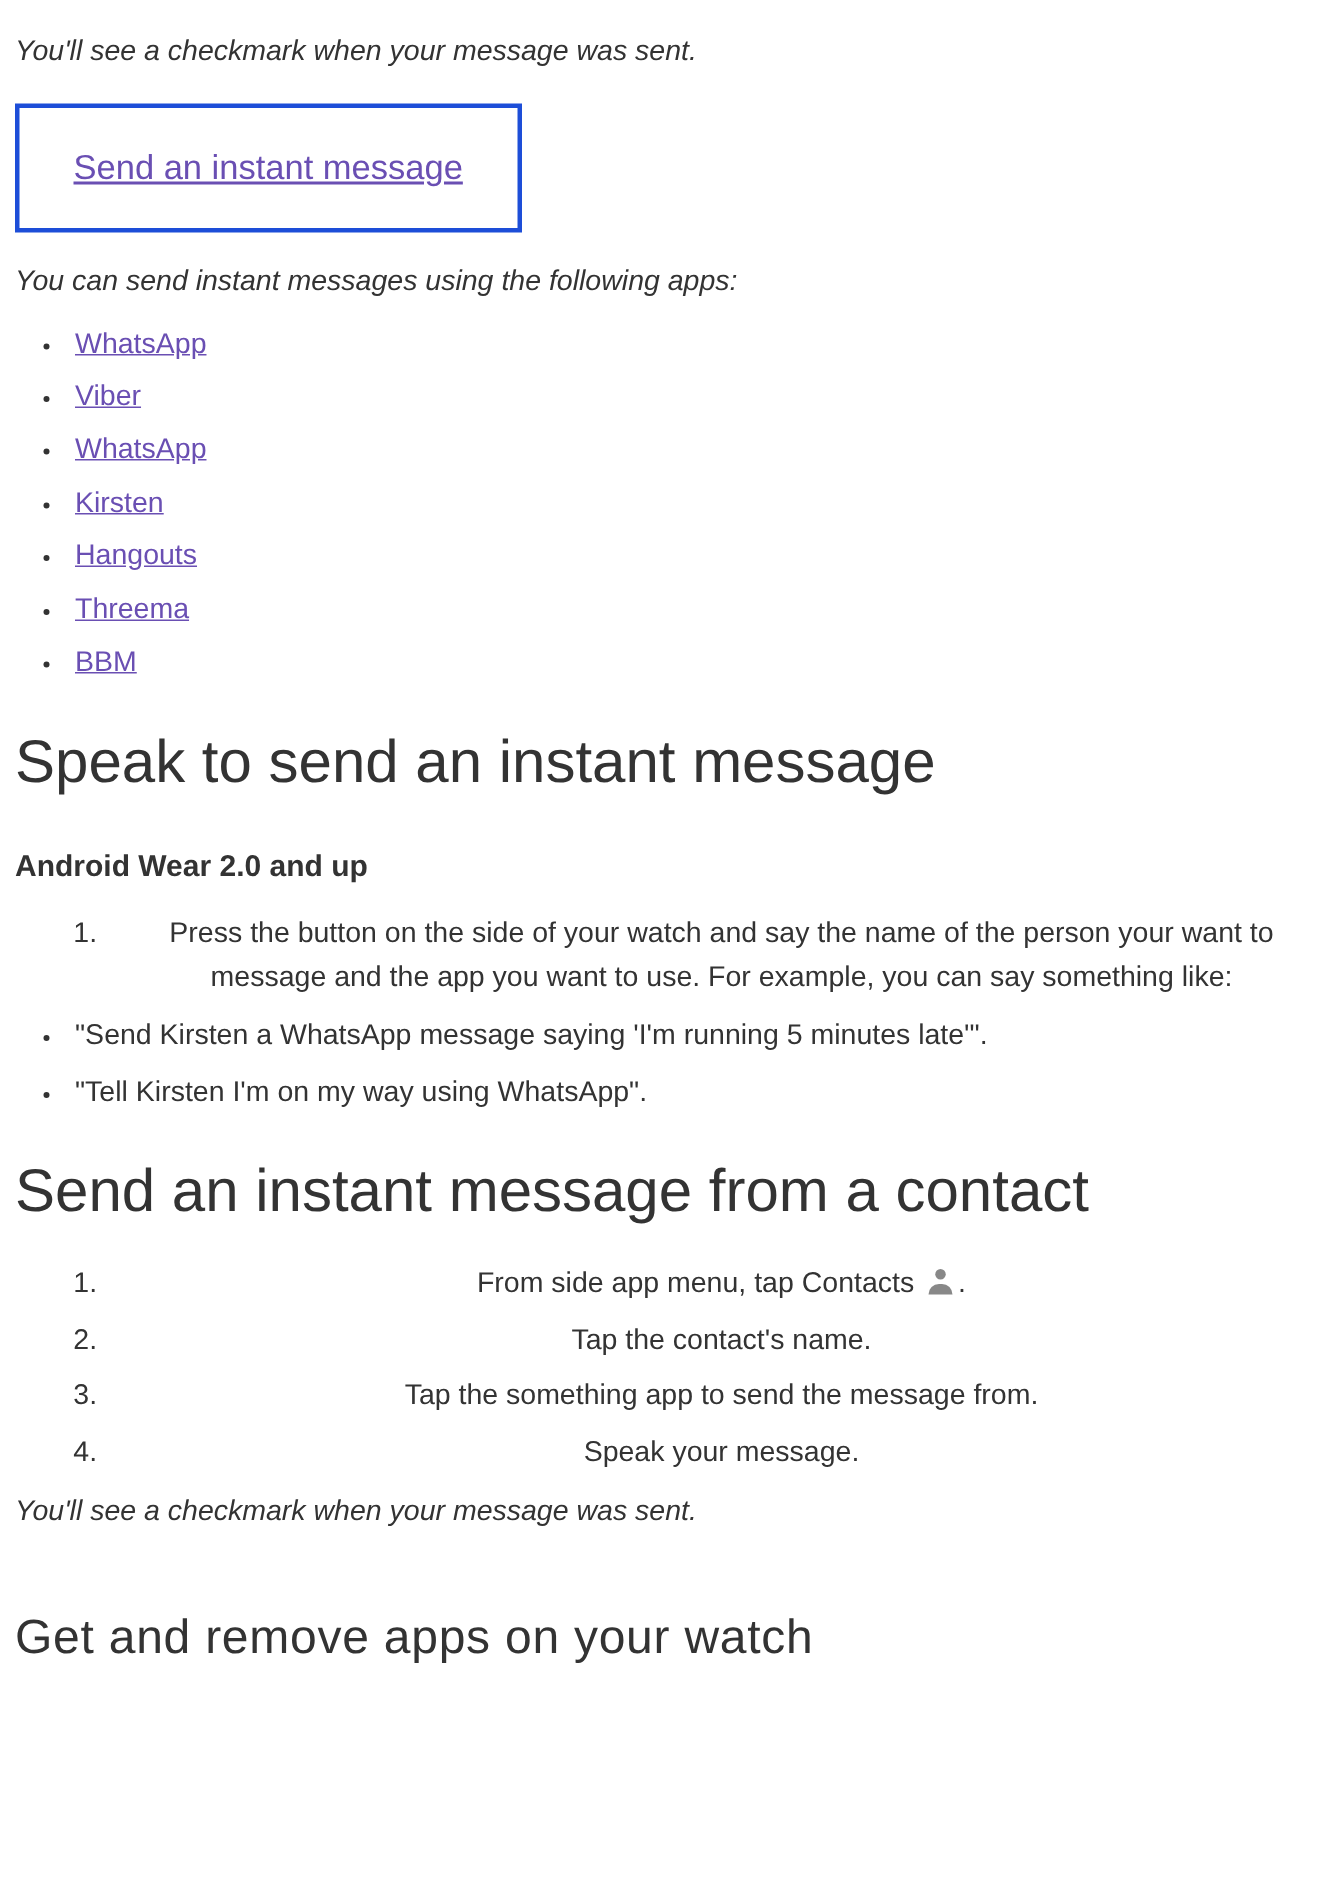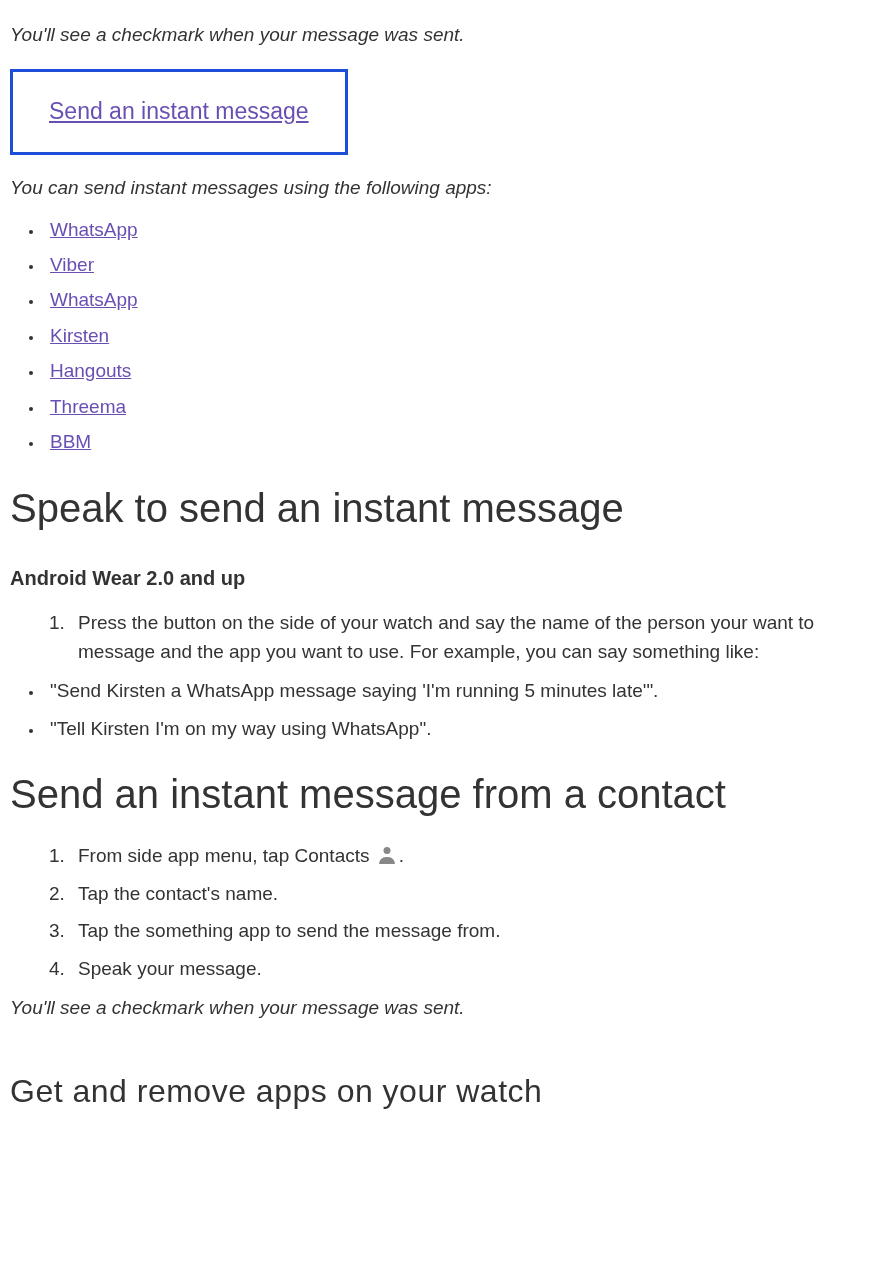--- a/index.html
+++ b/index.html
@@ -52,20 +52,21 @@
   }
   h3 {
     font-weight: 600;
     font-size: 20px;
     margin: 24px 0 14px 0;
     color: #333;
   }
   ol {
     padding-left: 60px;
     margin: 8px 0 10px 0;
+    text-align: center;
   }
   ol > li {
     padding-left: 8px;
     margin: 8px 0;
   }
   ul.sub {
     list-style: disc;
     padding-left: 34px;
     margin: 4px 0 16px 0;
   }

